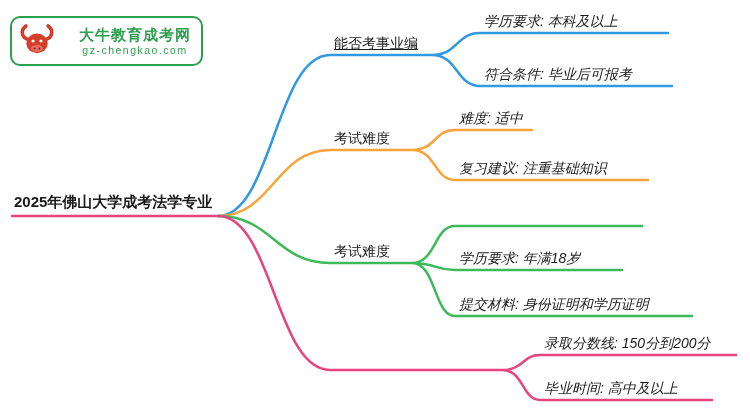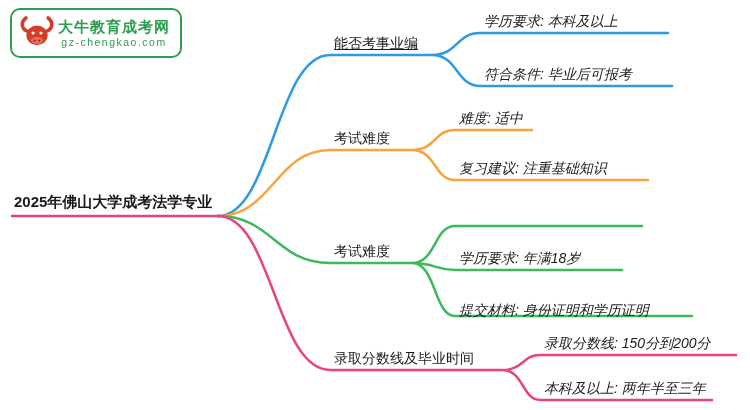--- a/index.html
+++ b/index.html
@@ -11,22 +11,22 @@
   #lines{position:absolute;left:0;top:0;}
   .node{
     position:absolute;color:#1a1a1a;white-space:nowrap;
     font-size:14px;line-height:20px;
   }
   .root-label{font-size:15px;font-weight:bold;}
   .branch-label{font-size:14px;font-weight:500;}
   .child-label{font-size:14px;font-style:italic;}
   
   .logo{
-    position:absolute;left:10px;top:8px;
-    display:flex;align-items:center;gap:2px;
+    position:absolute;left:10px;top:16px;
+    display:flex;align-items:center;gap:23px;
     border:2px solid #2e9e4f;border-radius:10px;
     padding:4px 10px 4px 6px;background:#fff;
   }
   .logo-text{display:flex;flex-direction:column;align-items:center;}
   .logo-title{color:#2e9e4f;font-weight:bold;font-size:15px;line-height:19px;letter-spacing:1px;}
   .logo-url{color:#2e9e4f;font-size:10.5px;line-height:13px;letter-spacing:1.5px;}
 </style>
 </head>
 <body>
 
@@ -73,19 +73,18 @@
   <div class="node branch-label" style="left:334px;top:33px;text-decoration:underline;">能否考事业编</div>
   <div class="node child-label" style="left:484px;top:11px;">学历要求: 本科及以上</div>
   <div class="node child-label" style="left:484px;top:64px;">符合条件: 毕业后可报考</div>
 
   <div class="node branch-label" style="left:334px;top:128px;">考试难度</div>
   <div class="node child-label" style="left:459px;top:158px;">复习建议: 注重基础知识</div>
   <div class="node child-label" style="left:459px;top:108px;">难度: 适中</div>
 
   <div class="node branch-label" style="left:334px;top:241px;">考试难度</div>
   <div class="node child-label" style="left:459px;top:248px;">学历要求: 年满18岁</div>
-  <div class="node child-label" style="left:459px;top:300px;">提交材料: 身份证明和学历证明</div>
+  <div class="node child-label" style="left:459px;top:294px;">提交材料: 身份证明和学历证明</div>
 
-  <div class="node branch-label" style="left:334px;top:348px;">录取分数线及毕业时间</div>
   <div class="node child-label" style="left:544px;top:333px;">录取分数线: 150分到200分</div>
-  <div class="node child-label" style="left:544px;top:378px;">本科及以上: 两年半至三年</div>
+  <div class="node child-label" style="left:544px;top:378px;">毕业时间: 高中及以上</div>
 
 </div>
 
 </body></html>

